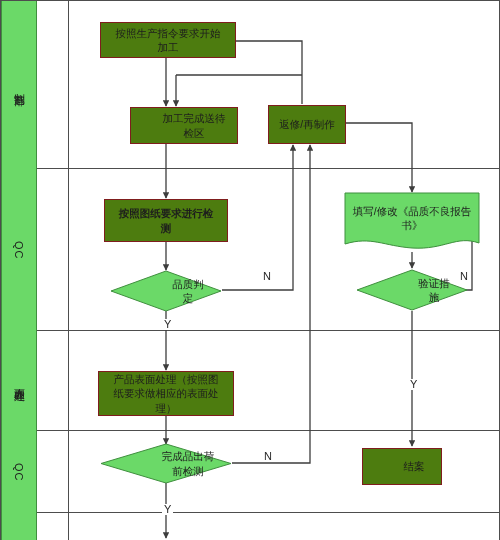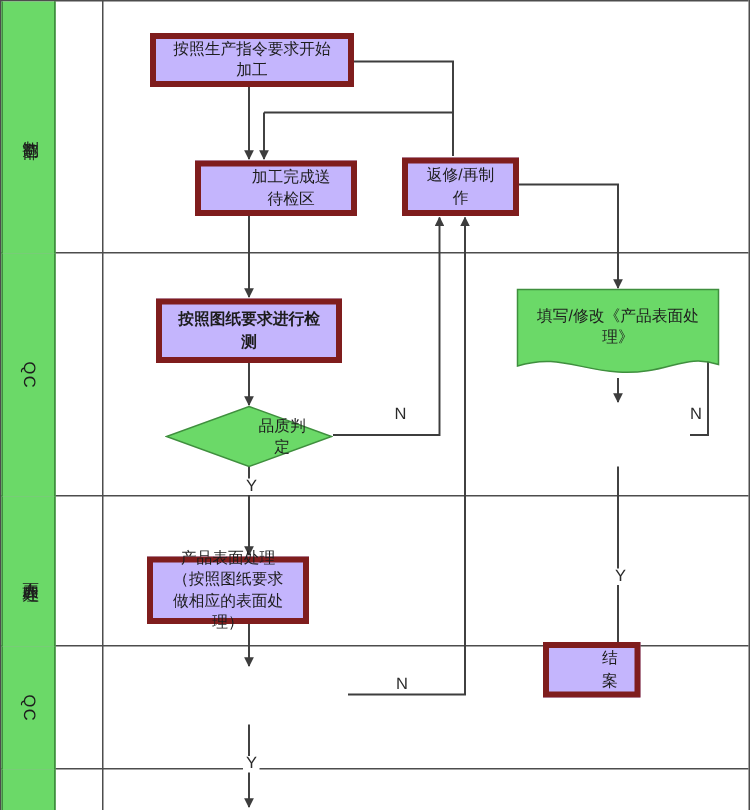--- a/index.html
+++ b/index.html
@@ -11,21 +11,21 @@
     position:absolute;display:flex;align-items:center;justify-content:center;
     writing-mode:vertical-rl;text-orientation:mixed;
     font-size:11px;color:#1d1d1d;letter-spacing:1px;
     box-sizing:border-box;background:#6BD968;border:1px solid #3f8f3e;
     border-top:none;border-bottom:none;
   }
   .node{
     position:absolute;box-sizing:border-box;
     display:flex;align-items:center;justify-content:center;text-align:center;
     font-size:10.5px;line-height:1.35;color:#1d1d1d;
-    background:#c4b5fd;border:4px solid #7f1d1d;
+    background:#4d7c0f;border:1px solid #7f1d1d;
     padding:2px 4px;
   }
   .node.diamond{background:transparent;border:none;padding:0;}
   .node.doc{background:transparent;border:none;padding:0;}
   .shape-svg{position:absolute;left:0;top:0;width:100%;height:100%;}
   .node-text{position:relative;z-index:2;padding:0 6px;}
   .diamond .node-text{padding:0 14px;margin-left:44px;}
   .doc .node-text{padding-bottom:9px;}
   .edge-label{
     position:absolute;font-size:11px;color:#2a2a2a;background:#ffffff;
@@ -128,30 +128,42 @@
     <svg class="shape-svg" viewBox="0 0 112 42" preserveAspectRatio="none">
       <polygon points="56,1 111,21 56,41 1,21" fill="#6BD968" stroke="#3f8f3e" stroke-width="1"></polygon>
     </svg>
     <span class="node-text">品质判定</span>
   </div>
 
   <div class="node doc" style="left:344px;top:192px;width:136px;height:61px;">
     <svg class="shape-svg" viewBox="0 0 136 61" preserveAspectRatio="none">
       <path d="M1,1 L135,1 L135,51 C112,43 101,58 68,56 C40,54 27,44 1,52 Z" fill="#6BD968" stroke="#3f8f3e" stroke-width="1"></path>
     </svg>
-    <span class="node-text">填写/修改《产品表面处理》</span>
+    <span class="node-text">填写/修改《品质不良报告书》</span>
   </div>
 
+  <div class="node diamond" style="left:356px;top:269px;width:112px;height:42px;">
+    <svg class="shape-svg" viewBox="0 0 112 42" preserveAspectRatio="none">
+      <polygon points="56,1 111,21 56,41 1,21" fill="#6BD968" stroke="#3f8f3e" stroke-width="1"></polygon>
+    </svg>
+    <span class="node-text">验证措施</span>
+  </div>
 
-  <div class="node" style="left:98px;top:371px;width:108px;height:45px;">
+  <div class="node" style="left:98px;top:371px;width:136px;height:45px;">
     <span class="node-text">产品表面处理（按照图纸要求做相应的表面处理）</span>
   </div>
 
+  <div class="node diamond" style="left:100px;top:443px;width:132px;height:41px;">
+    <svg class="shape-svg" viewBox="0 0 132 41" preserveAspectRatio="none">
+      <polygon points="66,1 131,20.5 66,40 1,20.5" fill="#6BD968" stroke="#3f8f3e" stroke-width="1"></polygon>
+    </svg>
+    <span class="node-text">完成品出荷前检测</span>
+  </div>
 
-  <div class="node" style="left:362px;top:428px;width:65px;height:37px;padding-left:28px;">
+  <div class="node" style="left:362px;top:448px;width:80px;height:37px;padding-left:28px;">
     <span class="node-text">结案</span>
   </div>
 
   <div class="edge-label" style="left:261px;top:271px;">
     <span>N</span>
   </div>
   <div class="edge-label" style="left:162px;top:319px;">
     <span>Y</span>
   </div>
   <div class="edge-label" style="left:458px;top:271px;">

